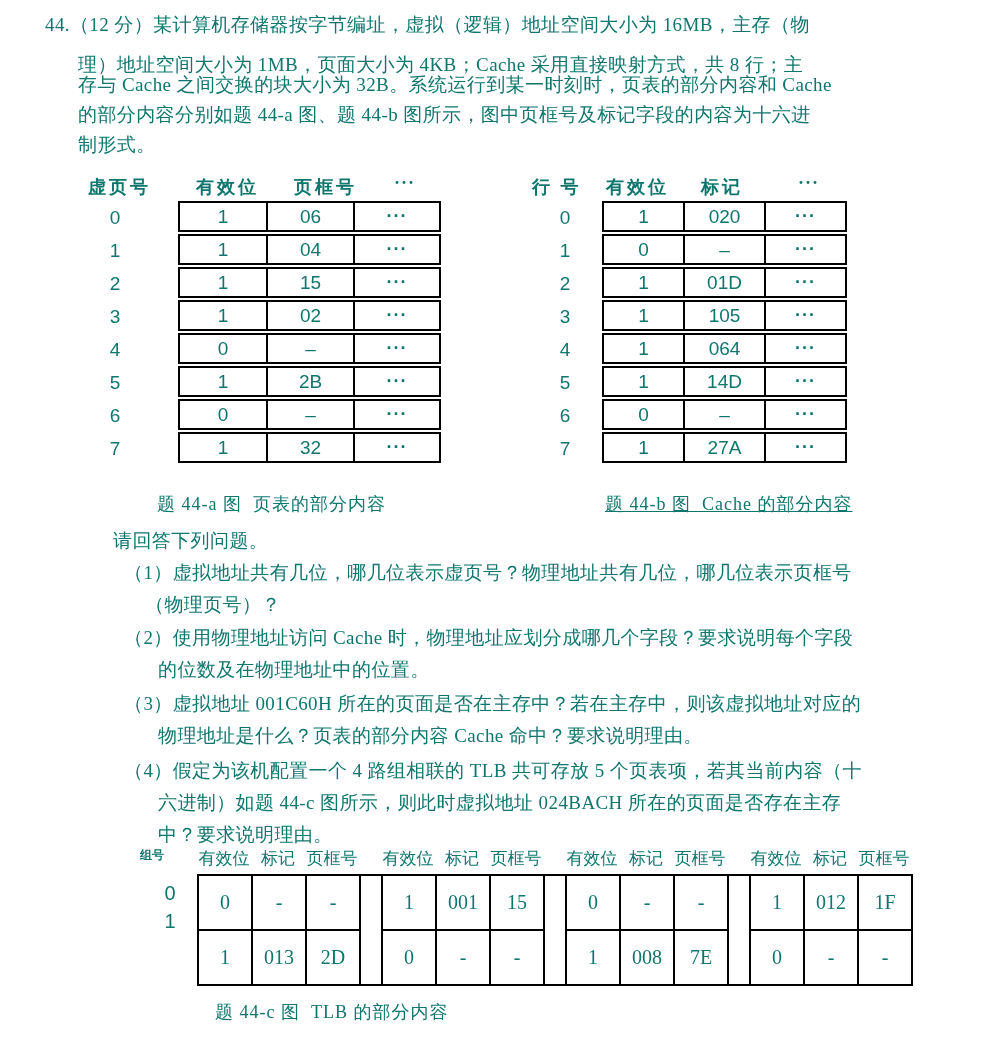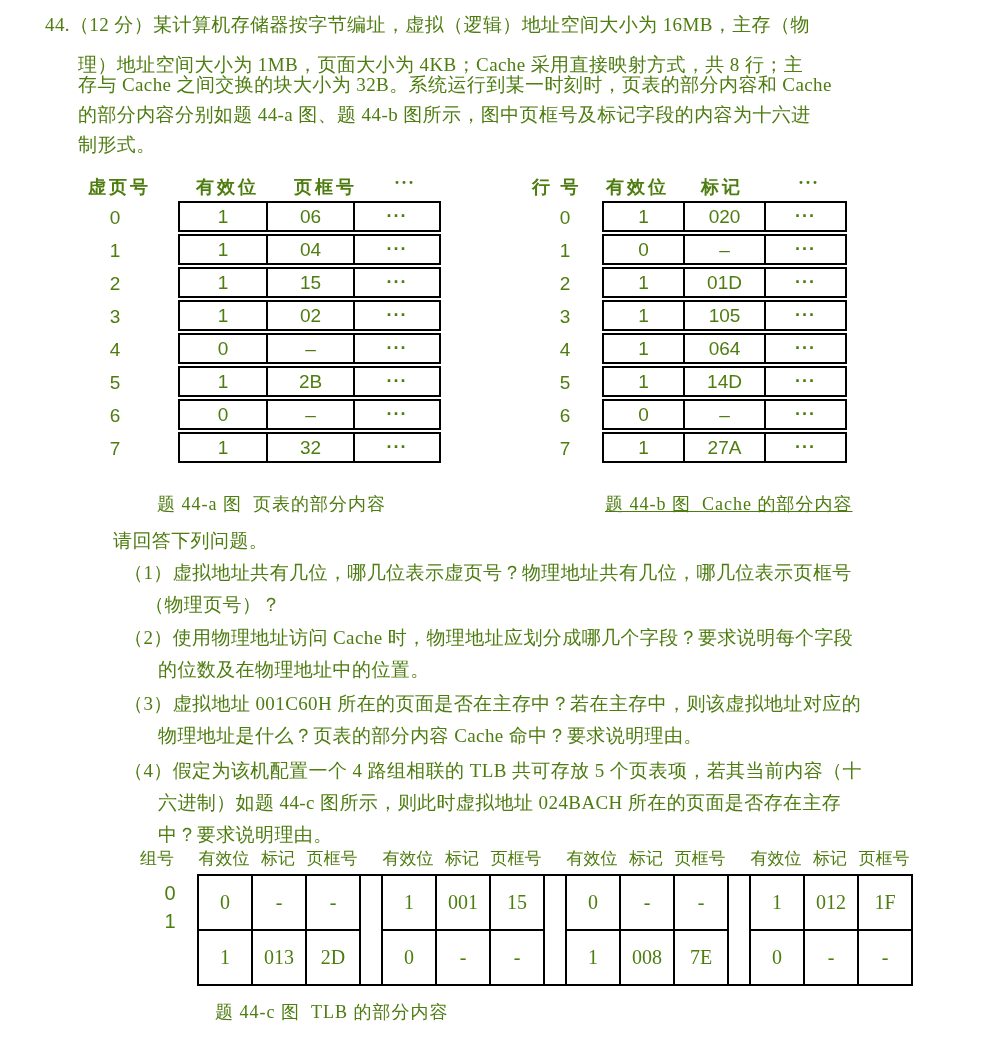--- a/index.html
+++ b/index.html
@@ -1,17 +1,17 @@
 <!DOCTYPE html>
 <html><head>
 <meta charset="utf-8">
 <style>
   html,body{margin:0;padding:0;background:#fff;}
   .page{position:relative;width:992px;height:1055px;background:#ffffff;
-        font-family:"Liberation Serif","DejaVu Serif",serif;color:#4d7c0f;overflow:hidden;}
+        font-family:"Liberation Serif","DejaVu Serif",serif;color:#0f766e;overflow:hidden;}
   .abs{position:absolute;white-space:pre;}
   .body-line{font-size:19px;line-height:24px;letter-spacing:0.4px;}
   
   .rowtable{position:absolute;}
   .trow{display:flex;height:31px;margin-bottom:2px;}
   .tcell{box-sizing:border-box;border:2px solid #000;display:flex;align-items:center;justify-content:center;
          font-family:"Liberation Sans","DejaVu Sans",sans-serif;font-size:19px;background:#fff;}
   .tcell + .tcell{margin-left:-2px;}
   .w90{width:90px;} .w89{width:89px;} .w88{width:88px;} .w83{width:83px;}
   .dots{font-weight:bold;letter-spacing:1px;font-size:18px;}
@@ -174,21 +174,21 @@
 
     <div class="abs body-line" style="left:124px;top:692px;">（3）虚拟地址 001C60H 所在的页面是否在主存中？若在主存中，则该虚拟地址对应的</div>
     <div class="abs body-line" style="left:158px;top:724px;">物理地址是什么？页表的部分内容 Cache 命中？要求说明理由。</div>
 
     <div class="abs body-line" style="left:124px;top:759px;">（4）假定为该机配置一个 4 路组相联的 TLB 共可存放 5 个页表项，若其当前内容（十</div>
     <div class="abs body-line" style="left:158px;top:791px;">六进制）如题 44-c 图所示，则此时虚拟地址 024BACH 所在的页面是否存在主存</div>
     <div class="abs body-line" style="left:158px;top:823px;">中？要求说明理由。</div>
   </div>
 
   <div>
-    <div class="abs" style="left:140px;top:847px;font-size:17px;">组号</div>
+    <div class="abs" style="left:140px;top:847px;font-size:12px;font-weight:bold;">组号</div>
 
     <div class="tlb-hdr" style="left:197px;top:847px;">
       <div class="grp">
         <span>有效位</span>
         <span>标记</span>
         <span>页框号</span>
       </div>
       <div class="grp">
         <span>有效位</span>
         <span>标记</span>

